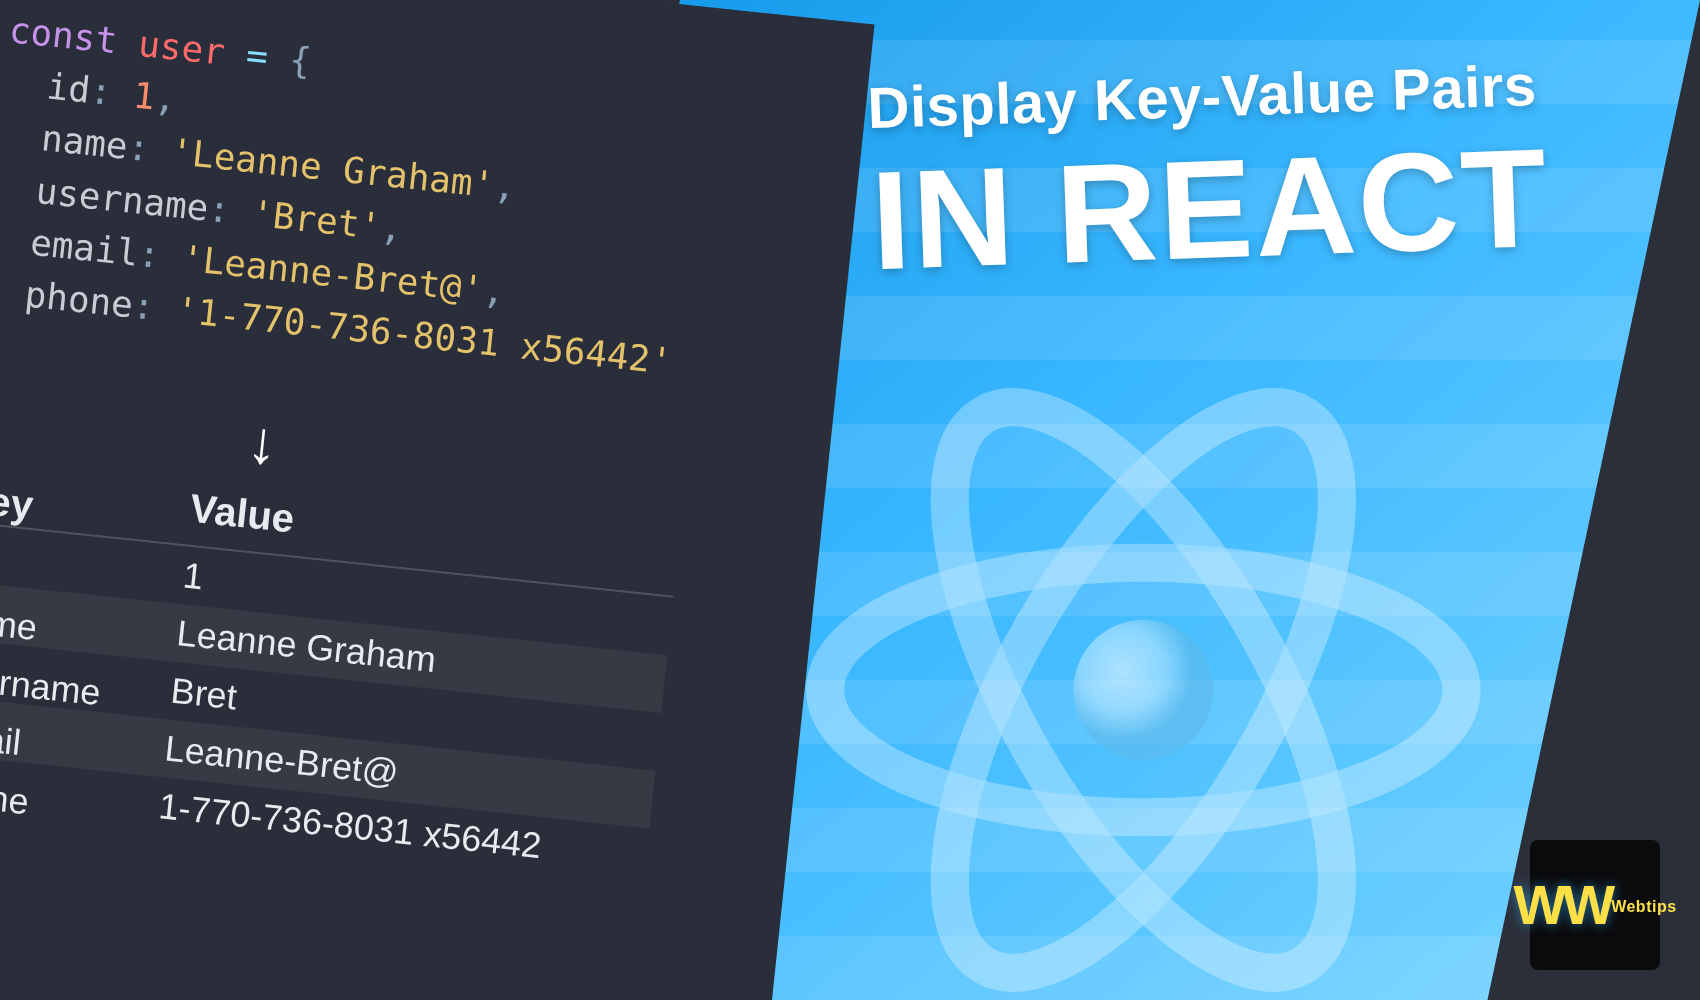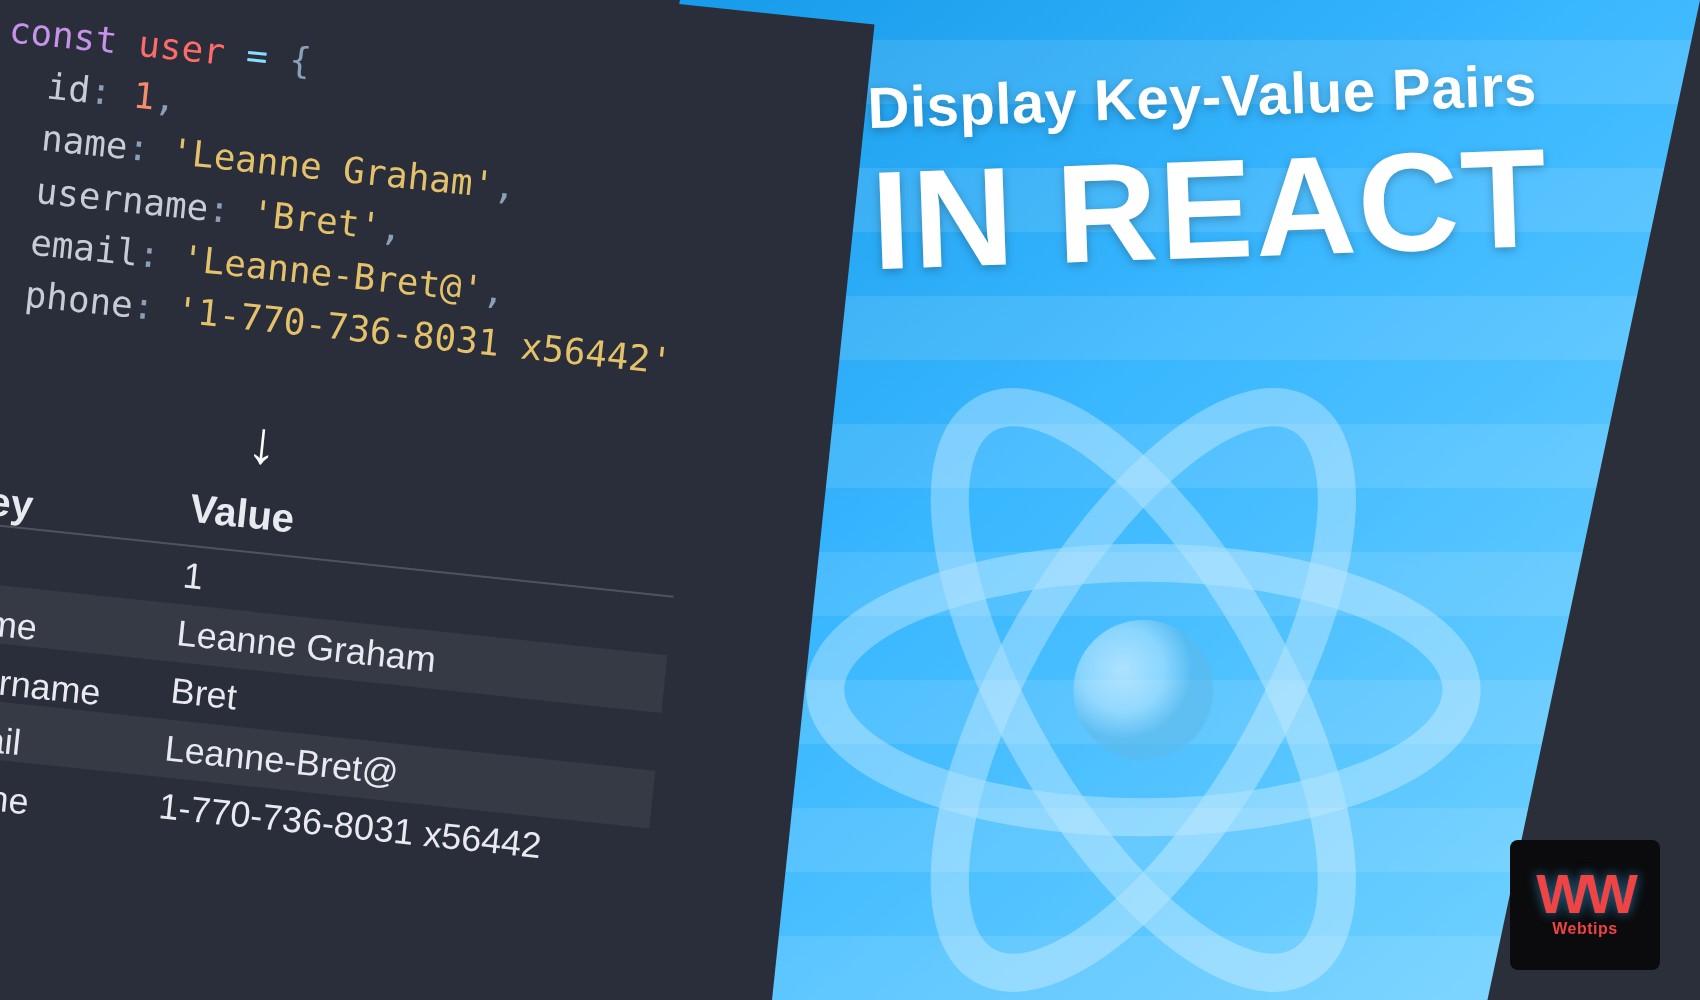--- a/index.html
+++ b/index.html
@@ -117,29 +117,29 @@
     z-index: 2;
     opacity: 0.55;
     transform: skewX(12deg);
   }
   .atom svg { width: 100%; height: 100%; }
 
   
   .badge {
     position: absolute;
     right: 40px; bottom: 30px;
-    width: 150px; height: 130px;
+    width: 130px; height: 130px;
     background: #0b0b0d;
     border-radius: 8px;
     z-index: 5;
     display: flex;
-    flex-direction: column;
+    flex-direction: row;
     align-items: center;
     justify-content: center;
-    color: #ef4444;
+    color: #fde047;
     font-weight: 700;
   }
   .badge .ww {
     font-size: 56px;
     line-height: 0.8;
     letter-spacing: -4px;
     text-shadow: 0 0 12px rgba(57,183,255,0.6);
   }
   .badge .label {
     font-size: 16px;

